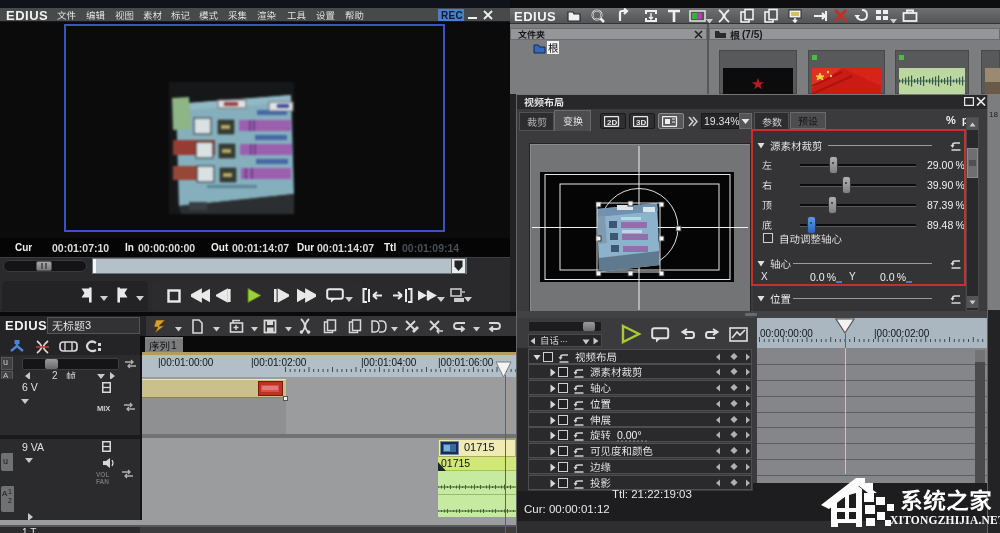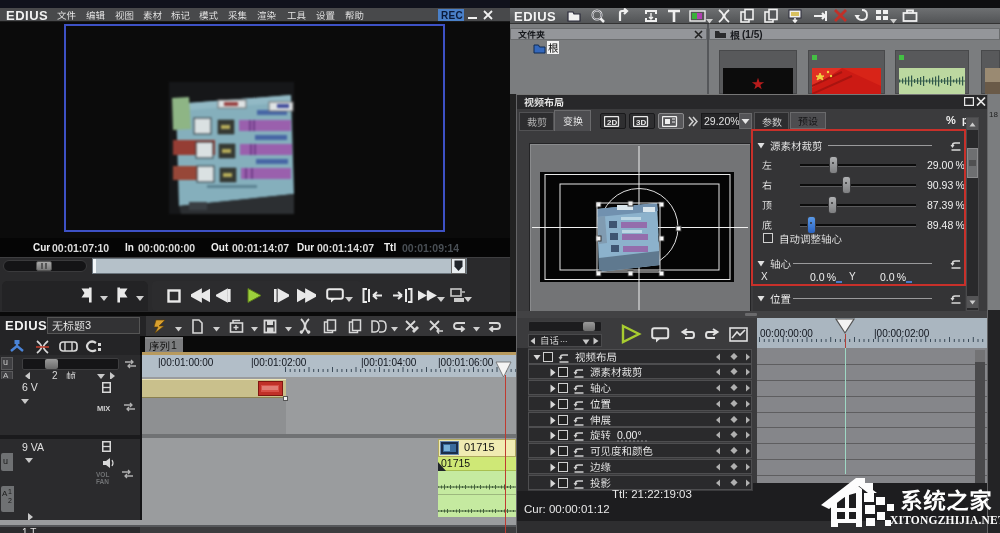--- a/index.html
+++ b/index.html
@@ -92,21 +92,21 @@
       </g>
 <rect x="49" y="18" width="28" height="8" fill="#eef4f6" stroke="#777"></rect>
 <rect x="55" y="20" width="14" height="4" fill="#c04040"></rect>
 <rect x="100" y="20" width="24" height="9" fill="#eef4f6" stroke="#777"></rect>
 <rect x="108" y="22" width="12" height="4" fill="#4455cc"></rect>
 <polygon points="10,124 125,112 125,132 12,132" fill="#2e3338"></polygon>
 <rect x="38" y="103" width="50" height="3" fill="#5591a8"></rect>
 <rect x="20" y="120" width="18" height="8" fill="#3c444c"></rect>
 </svg>
     <div style="position:absolute;left:0px;top:238px;width:510px;height:19px;background:#050505"></div>
-    <span style="position:absolute;left:33px;top:242px;font:bold 10px 'Liberation Sans',sans-serif;color:#f0f0f0;letter-spacing:0px;white-space:nowrap">Cur</span>
+    <span style="position:absolute;left:15px;top:242px;font:bold 10px 'Liberation Sans',sans-serif;color:#f0f0f0;letter-spacing:0px;white-space:nowrap">Cur</span>
     <span style="position:absolute;left:52px;top:242px;font:bold 10.5px 'Liberation Sans',sans-serif;color:#dcdcdc;letter-spacing:0px;white-space:nowrap">00:01:07:10</span>
     <span style="position:absolute;left:125px;top:242px;font:bold 10px 'Liberation Sans',sans-serif;color:#f0f0f0;letter-spacing:0px;white-space:nowrap">In</span>
     <span style="position:absolute;left:138px;top:242px;font:bold 10.5px 'Liberation Sans',sans-serif;color:#dcdcdc;letter-spacing:0px;white-space:nowrap">00:00:00:00</span>
     <span style="position:absolute;left:211px;top:242px;font:bold 10px 'Liberation Sans',sans-serif;color:#f0f0f0;letter-spacing:0px;white-space:nowrap">Out</span>
     <span style="position:absolute;left:232px;top:242px;font:bold 10.5px 'Liberation Sans',sans-serif;color:#dcdcdc;letter-spacing:0px;white-space:nowrap">00:01:14:07</span>
     <span style="position:absolute;left:297px;top:242px;font:bold 10px 'Liberation Sans',sans-serif;color:#f0f0f0;letter-spacing:0px;white-space:nowrap">Dur</span>
     <span style="position:absolute;left:317px;top:242px;font:bold 10.5px 'Liberation Sans',sans-serif;color:#dcdcdc;letter-spacing:0px;white-space:nowrap">00:01:14:07</span>
     <span style="position:absolute;left:384px;top:242px;font:bold 10px 'Liberation Sans',sans-serif;color:#f0f0f0;letter-spacing:0px;white-space:nowrap">Ttl</span>
     <span style="position:absolute;left:402px;top:242px;font:bold 10.5px 'Liberation Sans',sans-serif;color:#494f55;letter-spacing:0px;white-space:nowrap">00:01:09:14</span>
     <div style="position:absolute;left:0px;top:257px;width:510px;height:55px;background:#2a2a2c"></div>
@@ -620,21 +620,21 @@
     <svg style="position:absolute;left:548px;top:41px" width="12" height="15" viewBox="0 -11 12 15">
       <path d="M2.1 -8.8V-6.8H0.5V-6.1H2.1C1.7 -4.6 1.1 -3 0.4 -2.1C0.5 -1.9 0.7 -1.5 0.8 -1.3C1.3 -2 1.8 -3.1 2.1 -4.3V0.8H2.9V-4.6C3.1 -4.1 3.5 -3.4 3.6 -3.1L4.1 -3.7C3.9 -4 3.1 -5.2 2.9 -5.6V-6.1H4.1V-6.8H2.9V-8.8ZM8.4 -5.7V-4.4H5.3V-5.7ZM8.4 -6.4H5.3V-7.7H8.4ZM4.5 0.8C4.7 0.7 5.1 0.6 7.2 0C7.2 -0.2 7.2 -0.5 7.2 -0.7L5.3 -0.2V-3.7H6.3C6.9 -1.6 7.9 -0 9.6 0.8C9.7 0.5 10 0.2 10.1 0.1C9.3 -0.3 8.5 -0.9 8 -1.6C8.6 -1.9 9.3 -2.4 9.8 -2.8L9.3 -3.4C8.9 -3 8.2 -2.5 7.7 -2.2C7.4 -2.6 7.2 -3.2 7 -3.7H9.2V-8.4H4.5V-0.5C4.5 -0.1 4.4 0.1 4.2 0.2C4.3 0.3 4.5 0.7 4.5 0.8Z" fill="#111"></path>
     </svg>
     <div style="position:absolute;left:709px;top:28px;width:291px;height:12px;background:#94969a;border:1px solid #6a6c6e"></div>
     <svg style="position:absolute;left:714px;top:29px" width="13" height="10" viewBox="0 0 13 10">
       <path d="M1 2 L5 2 L6 4 L12 4 L12 9 L1 9 Z" fill="#2a2a2c"></path>
     </svg>
     <svg style="position:absolute;left:730px;top:28.5px" width="12" height="15" viewBox="0 -10 12 15">
       <path d="M1.8 -8.5V-6.6H0.4V-5.5H1.7C1.4 -4.3 0.9 -2.9 0.3 -2.1C0.5 -1.8 0.7 -1.2 0.8 -0.9C1.2 -1.4 1.5 -2.2 1.8 -3V0.9H2.9V-3.6C3.1 -3.2 3.3 -2.9 3.4 -2.6L4.1 -3.4C3.9 -3.7 3.1 -4.8 2.9 -5.2V-5.5H3.9V-6.6H2.9V-8.5ZM7.8 -5.3V-4.5H5.5V-5.3ZM7.8 -6.3H5.5V-7.1H7.8ZM4.4 0.9C4.6 0.8 5 0.6 6.9 0.1C6.9 -0.1 6.9 -0.6 6.9 -0.9L5.5 -0.6V-3.5H6.1C6.6 -1.5 7.4 0.1 9 0.9C9.1 0.5 9.5 0.1 9.8 -0.2C9.1 -0.5 8.5 -0.9 8.1 -1.5C8.5 -1.8 9 -2.2 9.5 -2.5L8.7 -3.4C8.4 -3.1 8 -2.7 7.5 -2.4C7.4 -2.7 7.2 -3.1 7.1 -3.5H8.9V-8.1H4.3V-0.8C4.3 -0.4 4 -0.1 3.8 -0C4 0.2 4.3 0.7 4.4 0.9Z" fill="#16181c"></path>
     </svg>
-    <span style="position:absolute;left:742px;top:28.5px;font:bold 10px 'Liberation Sans',sans-serif;color:#16181c;letter-spacing:0px;white-space:nowrap">(1/5)</span>
+    <span style="position:absolute;left:742px;top:28.5px;font:bold 10px 'Liberation Sans',sans-serif;color:#16181c;letter-spacing:0px;white-space:nowrap">(7/5)</span>
     <div style="position:absolute;left:719px;top:50px;width:78px;height:44px;background:#58595b;border:1px solid #48494b"></div>
     <svg style="position:absolute;left:723px;top:68px" width="70" height="26" viewBox="0 0 70 26">
       <rect width="70" height="26" fill="#0c0c0c"></rect>
       <polygon points="35,12 37.4,19.5 31,14.9 39,14.9 32.6,19.5" fill="#b81c1c" stroke="#b81c1c" stroke-width="1.4"></polygon>
     </svg>
     <div style="position:absolute;left:808px;top:50px;width:77px;height:44px;background:#58595b;border:1px solid #48494b"></div>
     <div style="position:absolute;left:812px;top:55px;width:5px;height:5px;background:#44c044"></div>
     <svg style="position:absolute;left:812px;top:68px" width="69" height="26" viewBox="0 0 69 26">
       <rect width="69" height="26" fill="#cc1a14"></rect>
       <polygon points="0,0 30,0 0,20" fill="#e03024"></polygon>
@@ -713,21 +713,21 @@
     <div style="position:absolute;left:658px;top:113px;width:26px;height:16px;background:#57575a;border:1px solid #8a8a8c;border-radius:2px"></div>
     <svg style="position:absolute;left:662px;top:116px" width="18" height="11" viewBox="0 0 18 11">
       <rect x="0.5" y="0.5" width="14" height="10" rx="1" fill="none" stroke="#f0f0f0" stroke-width="1.3"></rect>
       <rect x="3" y="3" width="5" height="5" fill="#f0f0f0"></rect>
       <path d="M10 3 L13 3 M10 6 L13 6" stroke="#f0f0f0"></path>
     </svg>
     <svg style="position:absolute;left:688px;top:115px" width="10" height="13" viewBox="0 0 10 13">
       <path d="M1 2 L5 6.5 L1 11 M5 2 L9 6.5 L5 11" stroke="#d0d0d0" stroke-width="1.6" fill="none"></path>
     </svg>
     <div style="position:absolute;left:701px;top:113px;width:38px;height:16px;background:#252527;border:1px solid #1a1a1c"></div>
-    <span style="position:absolute;left:704px;top:115px;font:normal 10.5px 'Liberation Sans',sans-serif;color:#e0e0e0;letter-spacing:0px;white-space:nowrap">29.20%</span>
+    <span style="position:absolute;left:704px;top:115px;font:normal 10.5px 'Liberation Sans',sans-serif;color:#e0e0e0;letter-spacing:0px;white-space:nowrap">19.34%</span>
     <div style="position:absolute;left:739px;top:113px;width:13px;height:16px;background:#545457;border:1px solid #6a6a6c"></div>
     <svg style="position:absolute;left:741px;top:118px" width="9" height="7" viewBox="0 0 9 7">
       <polygon points="0.5,1 8.5,1 4.5,6" fill="#e8e8e8"></polygon>
     </svg>
     <div style="position:absolute;left:754px;top:112px;width:35px;height:19px;background:#2d2d2f;border:1px solid #525254"></div>
     <svg style="position:absolute;left:762px;top:116px" width="22" height="15" viewBox="0 -10 22 15">
       <path d="M5.5 -4C4.8 -3.5 3.5 -3.1 2.5 -2.8C2.7 -2.7 2.9 -2.5 3 -2.3C4 -2.6 5.3 -3.1 6.1 -3.7ZM6.4 -2.8C5.5 -2.2 3.8 -1.7 2.4 -1.4C2.5 -1.2 2.7 -1 2.8 -0.8C4.3 -1.2 6 -1.7 7 -2.5ZM7.6 -1.8C6.5 -0.7 4.2 -0.1 1.8 0.2C1.9 0.3 2 0.6 2.1 0.8C4.7 0.5 7 -0.2 8.3 -1.4ZM1.8 -5.9C2 -6 2.3 -6 4 -6.1C3.9 -5.8 3.7 -5.5 3.6 -5.2H0.5V-4.5H3.1C2.4 -3.6 1.4 -3 0.4 -2.5C0.6 -2.4 0.8 -2.1 1 -1.9C2.2 -2.5 3.2 -3.4 4 -4.5H6.1C6.8 -3.5 8 -2.5 9.2 -2C9.3 -2.2 9.5 -2.5 9.7 -2.6C8.7 -3 7.6 -3.7 6.9 -4.5H9.5V-5.2H4.4C4.6 -5.5 4.8 -5.8 4.9 -6.2L7.7 -6.3C8 -6 8.2 -5.8 8.3 -5.6L9 -6.1C8.4 -6.7 7.3 -7.5 6.4 -8.1L5.8 -7.7C6.2 -7.5 6.6 -7.2 7 -6.9L3.1 -6.7C3.8 -7.1 4.4 -7.6 5 -8.1L4.3 -8.4C3.6 -7.8 2.6 -7.1 2.3 -6.9C2 -6.8 1.8 -6.7 1.6 -6.6C1.7 -6.4 1.8 -6.1 1.8 -5.9Z M14.4 -8.2C14.2 -7.8 13.9 -7.2 13.7 -6.9L14.2 -6.6C14.4 -7 14.8 -7.5 15.1 -7.9ZM10.9 -7.9C11.1 -7.5 11.4 -7 11.5 -6.6L12.1 -6.9C12 -7.2 11.7 -7.8 11.4 -8.2ZM14.1 -2.6C13.9 -2.1 13.6 -1.6 13.2 -1.3C12.8 -1.4 12.4 -1.6 12 -1.8C12.2 -2 12.3 -2.3 12.5 -2.6ZM11.1 -1.5C11.6 -1.3 12.1 -1.1 12.6 -0.8C12 -0.4 11.2 -0.1 10.4 0.1C10.5 0.3 10.7 0.5 10.8 0.7C11.7 0.5 12.5 0.1 13.3 -0.5C13.6 -0.3 13.9 -0.1 14.1 0.1L14.6 -0.4C14.4 -0.6 14.1 -0.8 13.8 -1C14.3 -1.5 14.7 -2.2 14.9 -3.1L14.5 -3.3L14.4 -3.2H12.8L13 -3.8L12.3 -3.9C12.3 -3.7 12.2 -3.5 12.1 -3.2H10.7V-2.6H11.8C11.5 -2.2 11.3 -1.8 11.1 -1.5ZM12.6 -8.4V-6.5H10.5V-5.9H12.3C11.9 -5.3 11.1 -4.7 10.4 -4.4C10.5 -4.2 10.7 -4 10.8 -3.8C11.4 -4.1 12.1 -4.7 12.6 -5.3V-4H13.3V-5.4C13.8 -5 14.4 -4.6 14.6 -4.4L15 -4.9C14.8 -5.1 13.9 -5.6 13.4 -5.9H15.3V-6.5H13.3V-8.4ZM16.3 -8.3C16 -6.6 15.6 -4.9 14.8 -3.8C15 -3.7 15.3 -3.5 15.4 -3.4C15.6 -3.7 15.9 -4.2 16.1 -4.7C16.3 -3.7 16.6 -2.8 16.9 -2C16.4 -1 15.6 -0.3 14.5 0.2C14.7 0.4 14.9 0.7 14.9 0.8C15.9 0.3 16.7 -0.4 17.3 -1.3C17.8 -0.4 18.4 0.2 19.2 0.7C19.3 0.5 19.6 0.3 19.7 0.1C18.9 -0.3 18.2 -1.1 17.7 -2C18.2 -3 18.6 -4.3 18.8 -5.8H19.5V-6.5H16.6C16.8 -7 16.9 -7.6 17 -8.2ZM18.1 -5.8C17.9 -4.6 17.7 -3.6 17.3 -2.8C16.9 -3.7 16.7 -4.7 16.5 -5.8Z" fill="#d8d8d8"></path>
     </svg>
     <div style="position:absolute;left:790px;top:112px;width:36px;height:17px;background:#4d4d50;border:1px solid #6a6a6c"></div>
     <svg style="position:absolute;left:798px;top:115px" width="22" height="15" viewBox="0 -10 22 15">
@@ -801,21 +801,21 @@
     <div style="position:absolute;left:800px;top:164px;width:116px;height:3px;background:#0c0c0c;border-bottom:1px solid #5a5a5c"></div>
     <div style="position:absolute;left:829px;top:156px;width:9px;height:18px;background:linear-gradient(#b0b1b3,#7e7f81);border-radius:3px;border:1px solid #3a3a3c"></div>
     <div style="position:absolute;left:832px;top:162px;width:2px;height:2px;background:#333;border-radius:1px"></div>
     <span style="position:absolute;left:927px;top:159px;font:normal 10.5px 'Liberation Sans',sans-serif;color:#f0f0f0;letter-spacing:0px;white-space:nowrap">29.00 %</span>
     <svg style="position:absolute;left:762px;top:179px" width="12" height="15" viewBox="0 -10 12 15">
       <path d="M4.1 -8.4C4 -7.8 3.8 -7.2 3.6 -6.5H0.7V-5.8H3.3C2.7 -4.2 1.7 -2.7 0.3 -1.8C0.5 -1.6 0.7 -1.4 0.8 -1.2C1.6 -1.7 2.2 -2.3 2.7 -3V0.8H3.4V0.2H7.9V0.8H8.7V-3.9H3.2C3.6 -4.5 3.9 -5.1 4.2 -5.8H9.4V-6.5H4.4C4.6 -7.1 4.8 -7.7 4.9 -8.2ZM3.4 -0.5V-3.1H7.9V-0.5Z" fill="#e8e8e8"></path>
     </svg>
     <div style="position:absolute;left:800px;top:184px;width:116px;height:3px;background:#0c0c0c;border-bottom:1px solid #5a5a5c"></div>
     <div style="position:absolute;left:842px;top:176px;width:9px;height:18px;background:linear-gradient(#b0b1b3,#7e7f81);border-radius:3px;border:1px solid #3a3a3c"></div>
     <div style="position:absolute;left:845px;top:182px;width:2px;height:2px;background:#333;border-radius:1px"></div>
-    <span style="position:absolute;left:927px;top:179px;font:normal 10.5px 'Liberation Sans',sans-serif;color:#f0f0f0;letter-spacing:0px;white-space:nowrap">90.93 %</span>
+    <span style="position:absolute;left:927px;top:179px;font:normal 10.5px 'Liberation Sans',sans-serif;color:#f0f0f0;letter-spacing:0px;white-space:nowrap">39.90 %</span>
     <svg style="position:absolute;left:762px;top:199px" width="12" height="15" viewBox="0 -10 12 15">
       <path d="M6.6 -5V-3C6.6 -1.9 6.5 -0.6 4 0.2C4.1 0.4 4.4 0.6 4.4 0.8C7 -0.1 7.4 -1.7 7.4 -2.9V-5ZM7.1 -0.9C7.8 -0.4 8.7 0.3 9.1 0.8L9.6 0.2C9.2 -0.2 8.3 -0.9 7.5 -1.4ZM4.8 -6.3V-1.6H5.5V-5.6H8.5V-1.6H9.2V-6.3H6.9L7.3 -7.3H9.6V-8H4.4V-7.3H6.5C6.4 -7 6.3 -6.6 6.2 -6.3ZM0.5 -7.7V-7H2.1V-0.5C2.1 -0.4 2 -0.3 1.9 -0.3C1.7 -0.3 1.2 -0.3 0.5 -0.3C0.7 -0.1 0.8 0.2 0.8 0.4C1.6 0.5 2.1 0.4 2.4 0.3C2.7 0.2 2.8 -0.1 2.8 -0.5V-7H4.2V-7.7Z" fill="#e8e8e8"></path>
     </svg>
     <div style="position:absolute;left:800px;top:204px;width:116px;height:3px;background:#0c0c0c;border-bottom:1px solid #5a5a5c"></div>
     <div style="position:absolute;left:828px;top:196px;width:9px;height:18px;background:linear-gradient(#b0b1b3,#7e7f81);border-radius:3px;border:1px solid #3a3a3c"></div>
     <div style="position:absolute;left:831px;top:202px;width:2px;height:2px;background:#333;border-radius:1px"></div>
     <span style="position:absolute;left:927px;top:199px;font:normal 10.5px 'Liberation Sans',sans-serif;color:#f0f0f0;letter-spacing:0px;white-space:nowrap">87.39 %</span>
     <svg style="position:absolute;left:762px;top:219px" width="12" height="15" viewBox="0 -10 12 15">
       <path d="M5.1 -1.6C5.5 -0.9 5.9 0.1 6.1 0.6L6.7 0.3C6.5 -0.2 6.1 -1.1 5.7 -1.8ZM2.9 0.7C3 0.6 3.3 0.4 5.3 -0.2C5.2 -0.4 5.2 -0.7 5.2 -0.9L3.7 -0.4V-2.9H6.2C6.7 -0.8 7.5 0.7 8.6 0.7C9.2 0.7 9.5 0.3 9.6 -1.1C9.4 -1.2 9.1 -1.3 9 -1.4C9 -0.5 8.8 -0 8.6 -0C8 -0 7.4 -1.2 7 -2.9H9.2V-3.5H6.8C6.8 -4.1 6.7 -4.7 6.7 -5.3C7.5 -5.4 8.2 -5.5 8.8 -5.6L8.2 -6.2C7 -6 4.9 -5.8 3 -5.7V-0.5C3 -0.1 2.8 0 2.6 0.1C2.7 0.2 2.8 0.5 2.9 0.7ZM6.1 -3.5H3.7V-5.1C4.4 -5.1 5.2 -5.2 5.9 -5.2C6 -4.6 6 -4.1 6.1 -3.5ZM4.8 -8.2C4.9 -8 5.1 -7.7 5.2 -7.4H1.2V-4.5C1.2 -3.1 1.1 -1 0.3 0.4C0.5 0.5 0.8 0.7 0.9 0.8C1.8 -0.7 1.9 -3 1.9 -4.5V-6.7H9.5V-7.4H6C5.9 -7.7 5.7 -8.1 5.5 -8.4Z" fill="#e8e8e8"></path>
     </svg>

